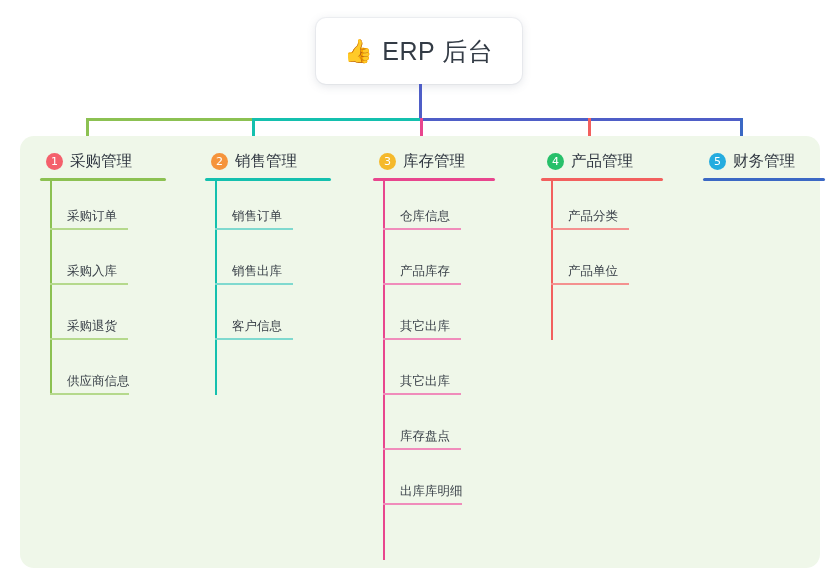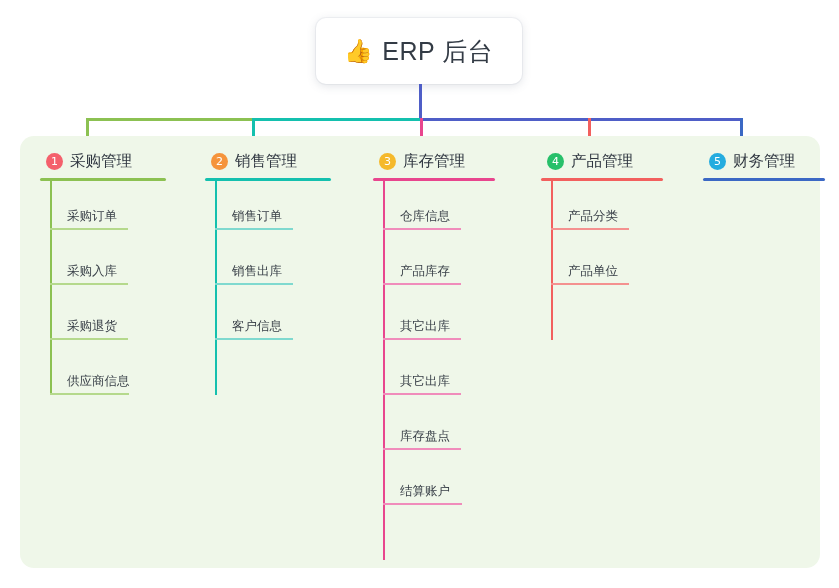--- a/index.html
+++ b/index.html
@@ -166,21 +166,21 @@
             </div>
             <div class="leaf">
               <span class="leaf-label">其它出库</span>
               <div class="leaf-underline" style="background: rgb(240, 140, 187); width: 78px;"></div>
             </div>
             <div class="leaf">
               <span class="leaf-label">库存盘点</span>
               <div class="leaf-underline" style="background: rgb(240, 140, 187); width: 78px;"></div>
             </div>
             <div class="leaf">
-              <span class="leaf-label">结算账户</span>
+              <span class="leaf-label">出库库明细</span>
               <div class="leaf-underline" style="background: rgb(240, 140, 187); width: 79px;"></div>
             </div>
           </div>
         </div>
         <div class="col" style="left: 521px; top: 12px;">
           <div class="col-head">
             <span class="badge" style="background: rgb(39, 192, 106);">4</span>
             <span class="col-title">产品管理</span>
           </div>
           <div class="col-rule" style="background: rgb(242, 96, 94); width: 122px;"></div>

